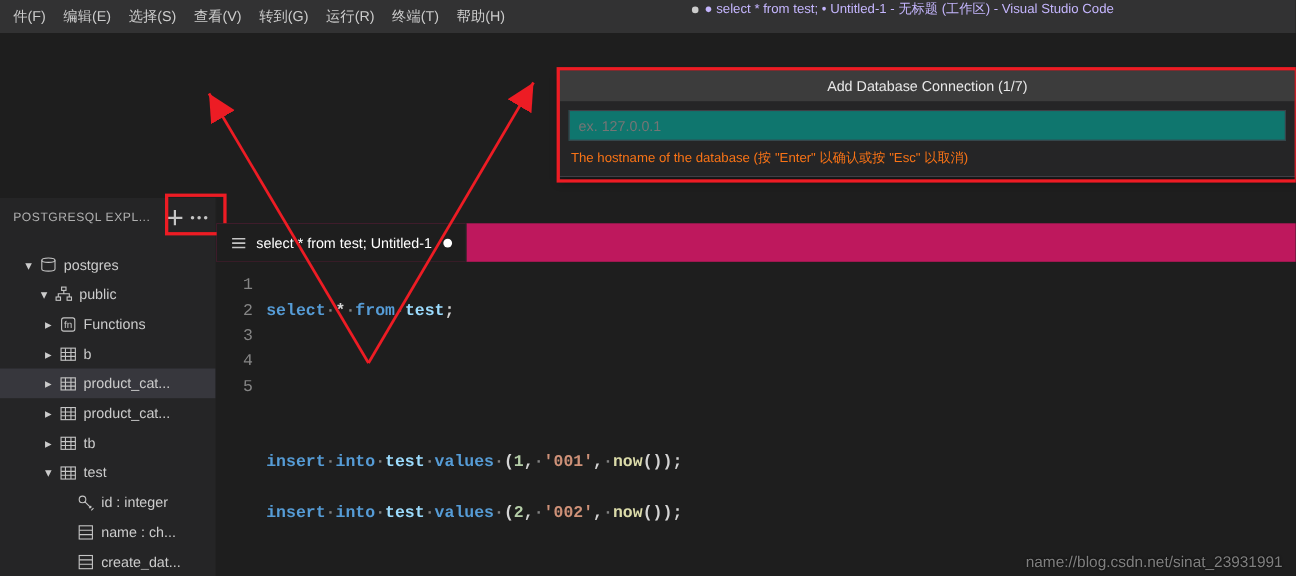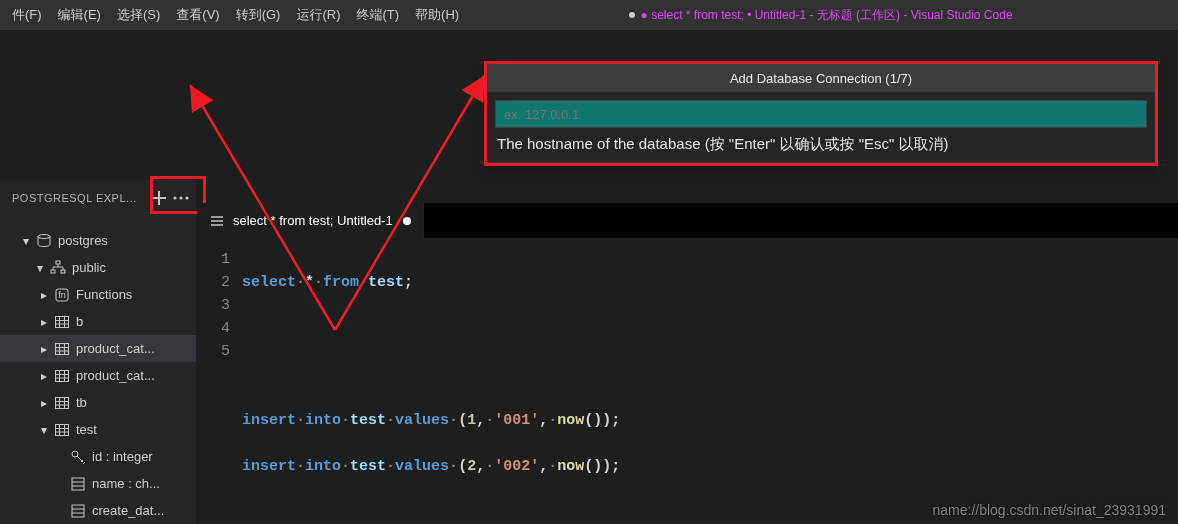--- a/index.html
+++ b/index.html
@@ -1,21 +1,21 @@
 <!DOCTYPE html>
 <html><head>
 <meta charset="utf-8">
 <style>
   * { margin:0; padding:0; box-sizing:border-box; }
   html,body { width:1178px; height:524px; background:#1e1e1e; font-family:"Segoe UI",Arial,sans-serif; font-size:13px; color:#cccccc; overflow:hidden; position:relative;}
   
   
-  .menubar { height:30px; background:#323233; display:flex; align-items:center; padding:12px 4px; font-size:13px; color:#ccc; }
+  .menubar { height:30px; background:#323233; display:flex; padding:0 4px; font-size:13px; color:#ccc; }
   .menubar .menu-item { padding:0 8px; height:30px; display:flex; align-items:center; cursor:default;}
-  .menubar .title { flex:1; text-align:center; color:#d946ef; font-size:12px; }
+  .menubar .title { flex:1; text-align:center; color:#c4b5fd; font-size:12px; }
   .menubar .dot { display:inline-block; width:6px;height:6px;border-radius:50%;background:#ccc;margin-right:6px;vertical-align:middle;}
   
   
   .main { display:flex; height:calc(524px - 30px); position:relative;align-items:flex-end;}
   
   
   .sidebar { width:197px; background:#252526; display:flex; flex-direction:column; border-right:1px solid #1e1e1e; }
   .sidebar-header { height:35px; display:flex; align-items:center; padding:0 4px 0 12px; color:#b0b0b0; font-size:11px; letter-spacing:.5px; position:relative;}
   .sidebar-header-title { flex:1; white-space:nowrap; overflow:hidden; text-overflow:ellipsis;}
   .plus-btn { width:22px;height:22px; display:flex; align-items:center;justify-content:center; color:#ccc; font-size:16px; cursor:pointer;}
@@ -28,36 +28,36 @@
   .chev { width:16px; text-align:center; font-size:12px; color:#ccc; }
   .chev.down::before { content:"\25BE"; }
   .chev.right::before { content:"\25B8"; }
   .pad0{padding-left:4px;} .pad1{padding-left:18px;margin-top:12px;} .pad2{padding-left:32px;} .pad3{padding-left:36px;} .pad4{padding-left:52px;}
   .ticon { width:20px; display:flex; align-items:center; justify-content:center; margin-right:4px;}
   .ticon svg { width:16px;height:16px; }
   .tlabel { overflow:hidden; text-overflow:ellipsis; white-space:nowrap; }
   
   
   .editor-wrap { flex:1; display:flex; flex-direction:column; background:#1e1e1e;}
-  .tabbar { height:35px; background:#000000; display:flex; align-items:stretch;}
+  .tabbar { height:35px; background:#be185d; display:flex; align-items:stretch;}
   .tab { background:#1e1e1e; display:flex; align-items:center; padding:0 12px; color:#fff; font-size:13px; position:relative; border-right:1px solid #252526;}
   .tab .tab-icon { margin-right:8px; display:flex;}
   .tab .modified-dot { width:8px;height:8px;border-radius:50%;background:#fff;margin-left:10px;}
   .editor-body { flex:1; display:flex; font-family:Consolas,"Courier New",monospace; font-size:15px; line-height:23px;}
   .gutter { width:45px; color:#858585; text-align:right; padding:10px 12px 0 0; user-select:none;}
   .gutter div { height:23px; }
   .code { padding-top:10px; white-space:pre; color:#d4d4d4;font-weight:bold;}
   .tk-k { color:#569cd6;} .tk-op{color:#d4d4d4;} .tk-id{color:#9cdcfe;} .tk-s{color:#ce9178;} .tk-fn{color:#dcdcaa;} .tk-n{color:#b5cea8;} .tk-p{color:#d4d4d4;} .tk-dot{color:#808080;}
   
   
-  .quickinput { position:absolute; top:33px; left:486px; width:670px; background:#252526; border:1px solid #3f3f46; box-shadow:0 5px 8px rgba(0,0,0,.4); }
+  .quickinput { position:absolute; top:33px; left:508px; width:670px; background:#252526; border:1px solid #3f3f46; box-shadow:0 5px 8px rgba(0,0,0,.4); }
   .quickinput .qi-title { height:28px; background:#3c3c3c; color:#e8e8e8; display:flex; align-items:center; justify-content:center; font-size:13px;}
   .quickinput .qi-input { margin:8px 8px 4px 8px; }
   .quickinput .qi-input input { width:100%; height:28px; background:#0f766e; border:1px solid #3f3f46; color:#ccc; padding:0 8px; font-size:13px; outline:none;}
-  .quickinput .qi-hint { color:#e5e5e5; font-size:15px; padding:3px 10px 8px 10px; position:relative;}
+  .quickinput .qi-hint { color:#f97316; font-size:12px; padding:3px 10px 8px 10px; position:relative;}
   .redbox-qi { position:absolute; top:-3px; left:-3px; right:-3px; height:105px; border:3px solid #ed1c24; pointer-events:none;}
   
   
   svg.anno { position:absolute; left:0; top:0; pointer-events:none;}
   
   .watermark { position:absolute; right:12px; bottom:6px; color:#b8b8b8aa; font-size:14px; text-shadow:0 0 2px #000;}
 </style>
 </head>
 <body>
 

